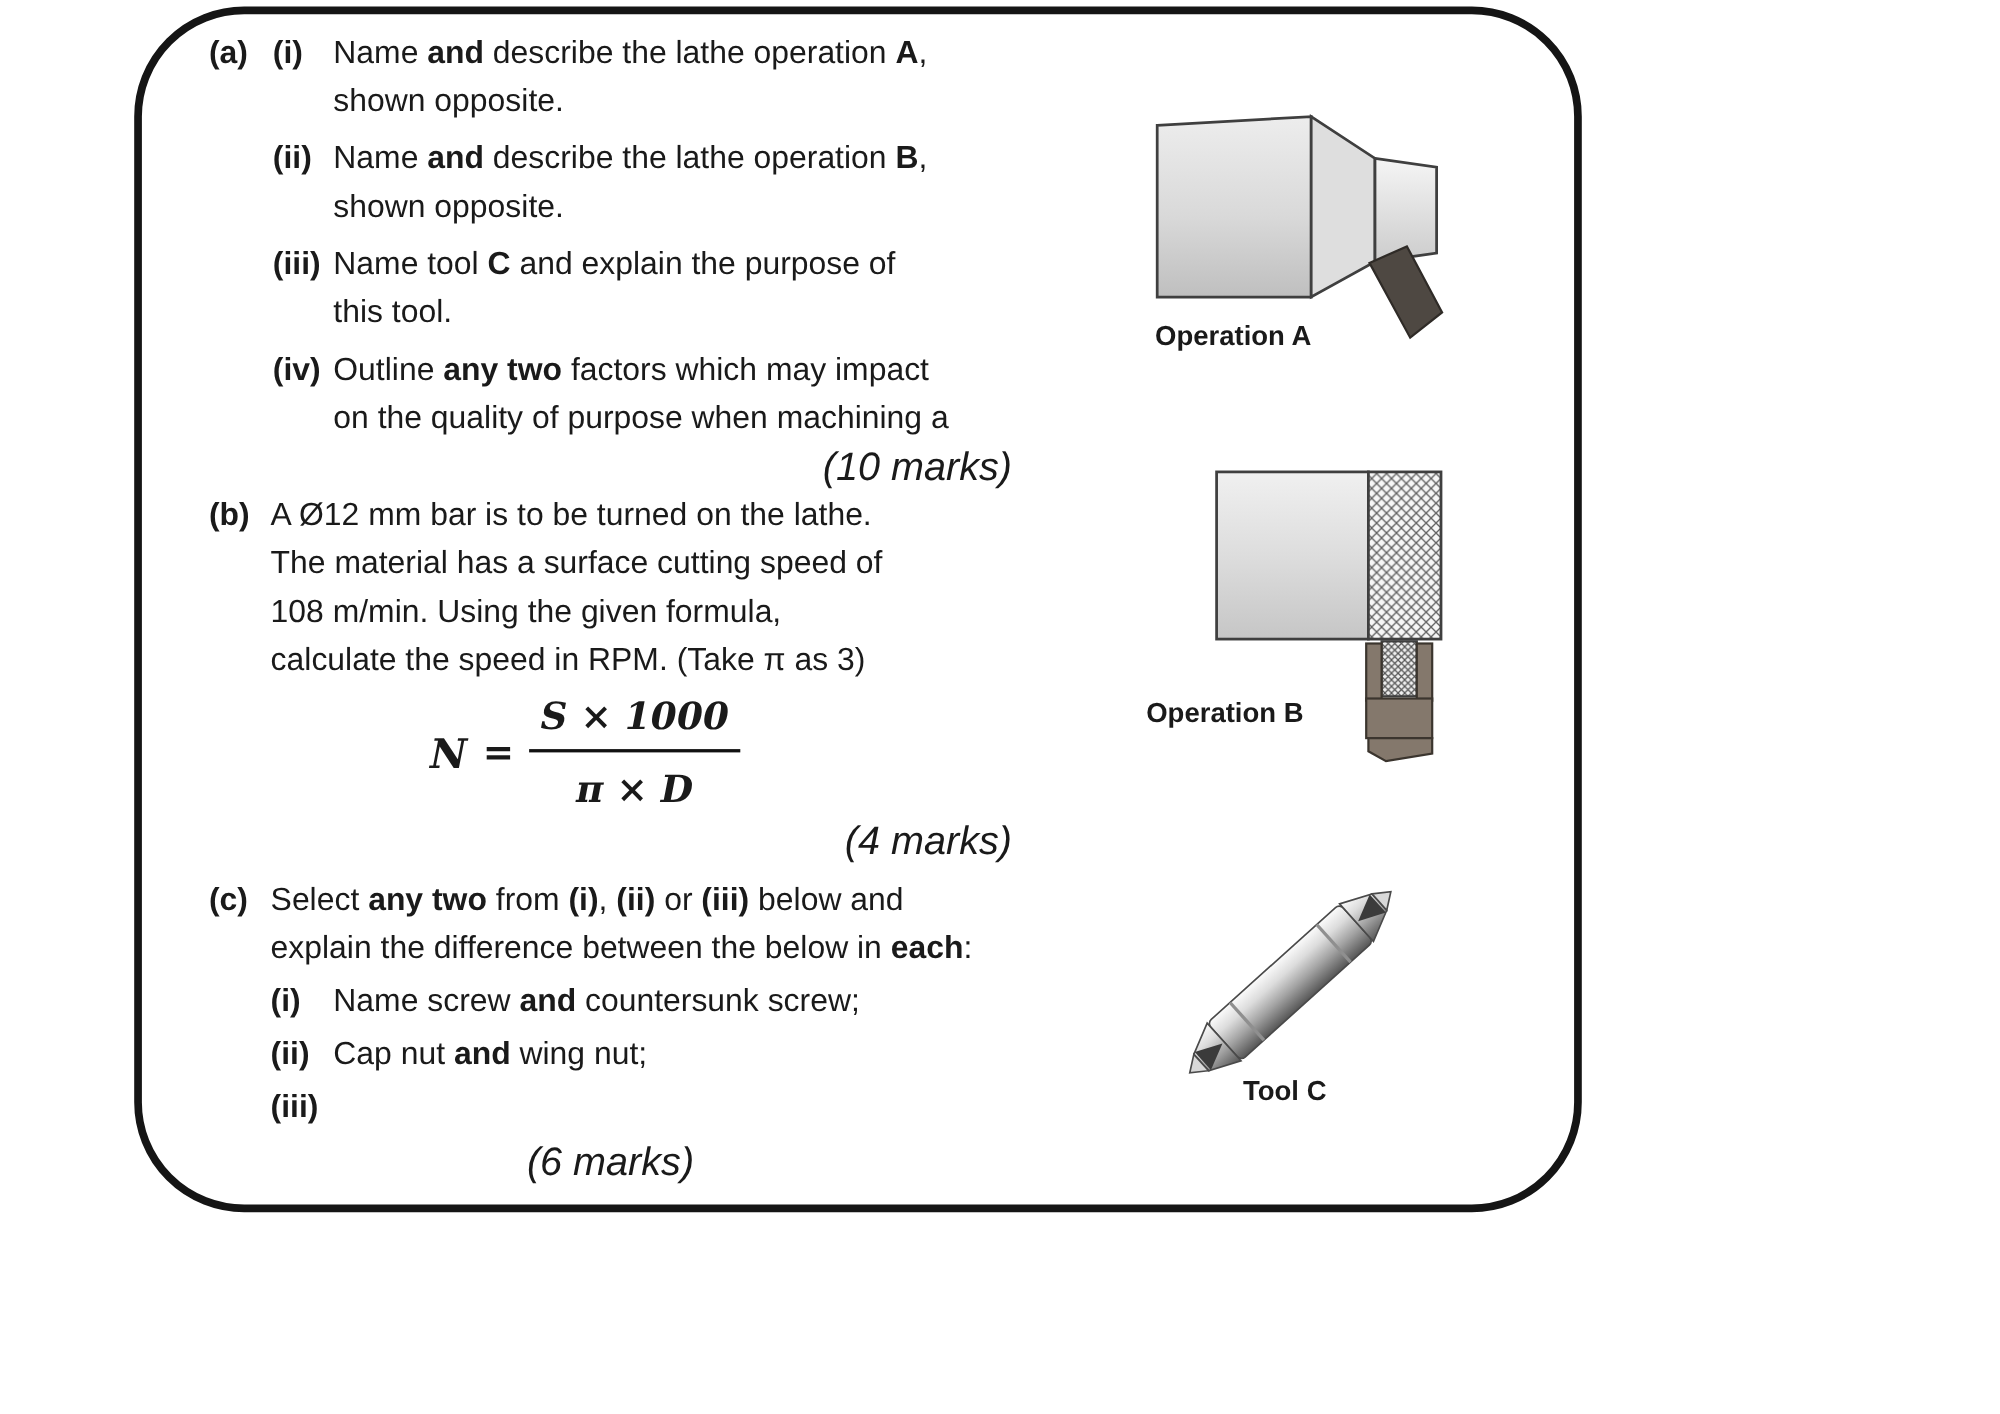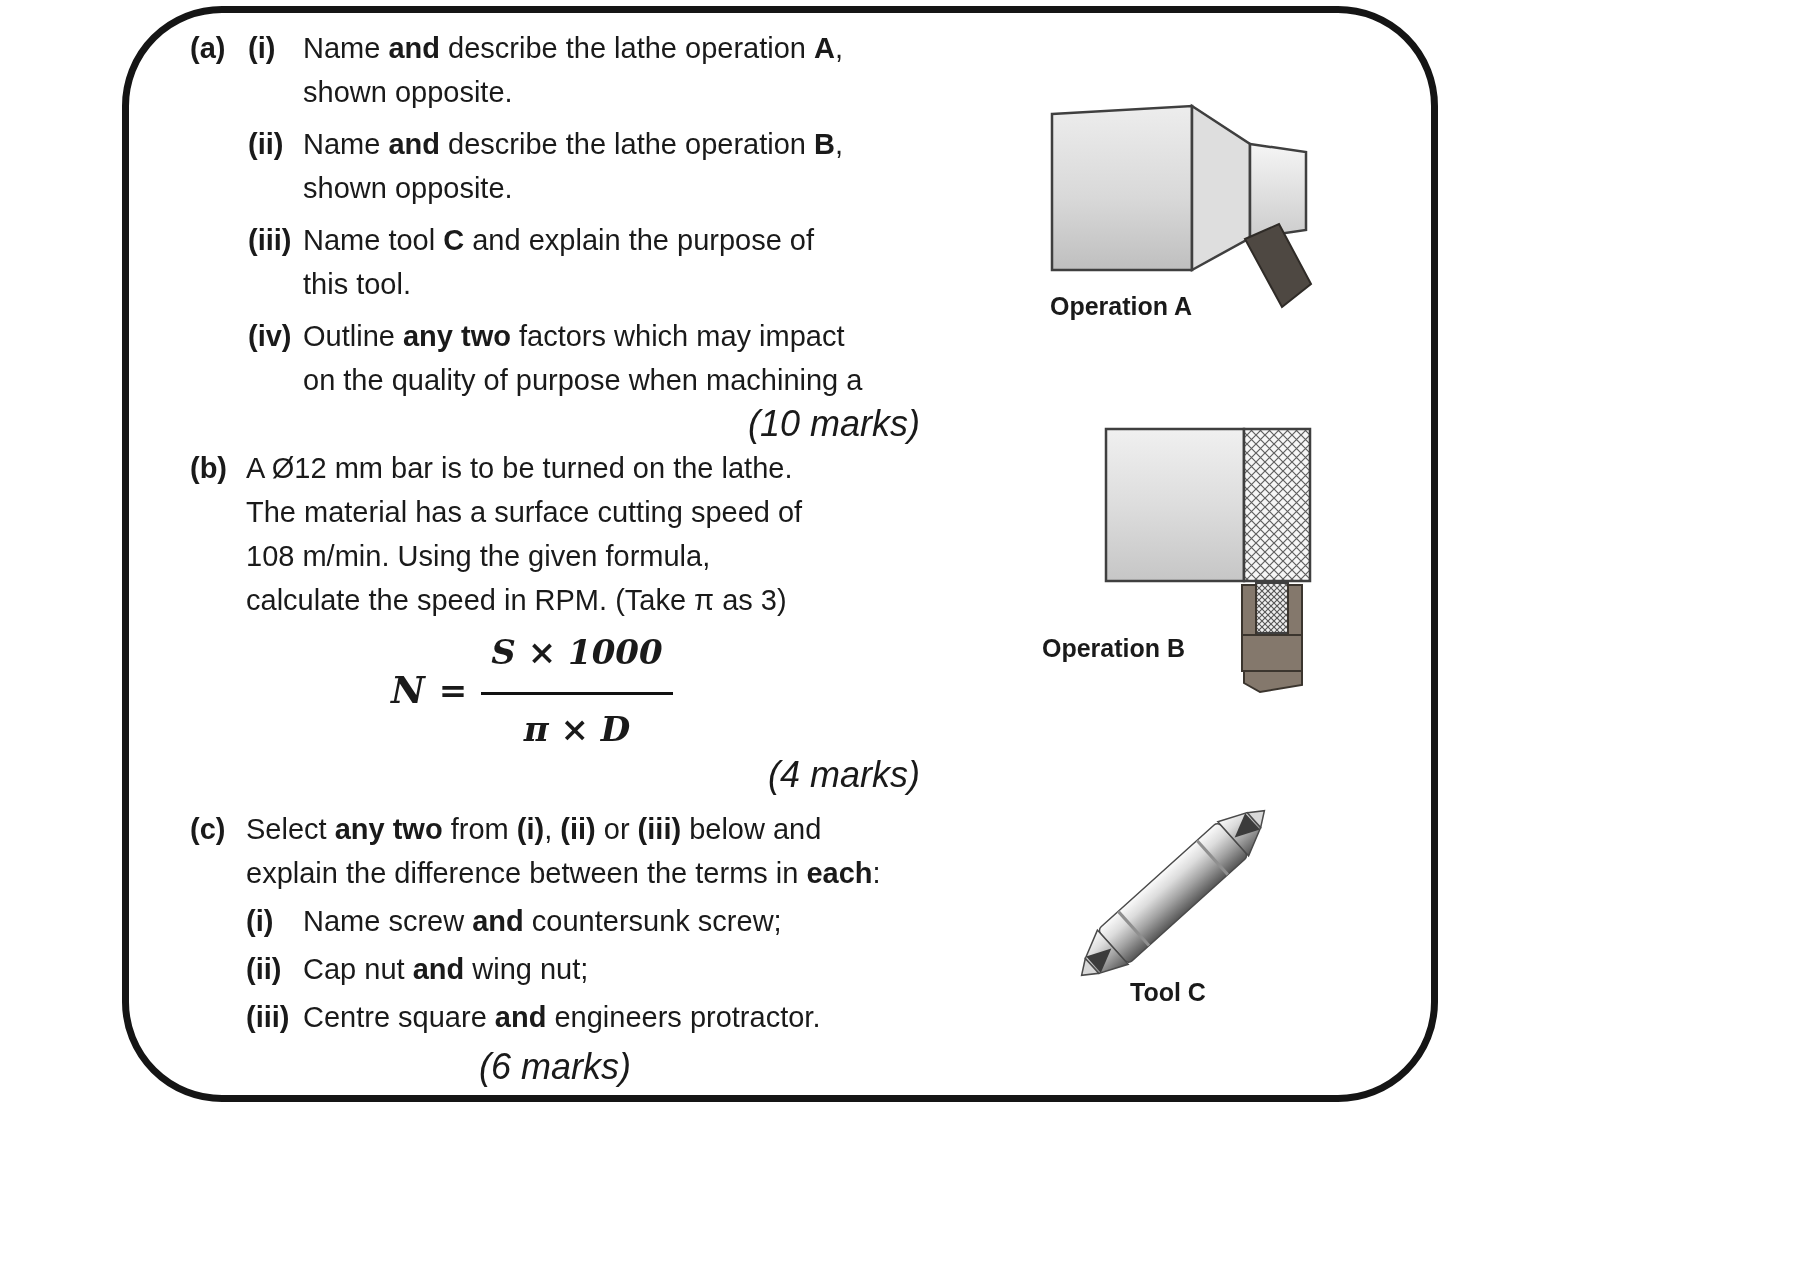--- a/index.html
+++ b/index.html
@@ -19,21 +19,21 @@
   .b{font-weight:700;}
   .sub{margin-bottom:8px;}
   .marks{font-style:italic;font-size:36px;text-align:right;width:730px;}
   .part-c{margin-top:10px;}
   .c-item{margin-top:4px;}
   .marks-c{margin-top:6px;text-align:center;}
   .formula{display:flex;align-items:center;gap:14px;margin:10px 0 4px 145px;
            font-family:"DejaVu Serif",serif;font-style:italic;font-weight:700;font-size:34px;line-height:1.1;}
   .formula .f-lhs{font-size:37px;}
   .frac{display:inline-flex;flex-direction:column;text-align:center;}
-  .frac .num{border-bottom:3px solid #111;padding:2px 10px 21px;}
+  .frac .num{border-bottom:3px solid #111;padding:2px 10px 10px;}
   .frac .den{padding-top:16px;}
   .fig{position:absolute;}
   .fig-label{position:absolute;font-size:25px;font-weight:700;white-space:nowrap;}
 </style>
 </head>
 <body>
 
 <div class="page">
 
   <div class="frame"></div>
@@ -91,32 +91,31 @@
           </span>
         </div>
       </div>
     </div>
     <div class="marks">(4 marks)</div>
 
     <div class="row part-c">
       <span class="lab w-b">(c)</span>
       <div class="col">
         <div class="line"><span>Select </span><span class="b">any two</span><span> from </span><span class="b">(i)</span><span>, </span><span class="b">(ii)</span><span> or </span><span class="b">(iii)</span><span> below and</span></div>
-        <div class="line"><span>explain the difference between the terms in </span><span class="b">each</span><span>:</span></div>
+        <div class="line"><span>explain the difference between the below in </span><span class="b">each</span><span>:</span></div>
         <div class="row c-item">
           <span class="lab w-ci">(i)</span>
           <div class="line"><span>Name screw </span><span class="b">and</span><span> countersunk screw;</span></div>
         </div>
         <div class="row c-item">
           <span class="lab w-ci">(ii)</span>
           <div class="line"><span>Cap nut </span><span class="b">and</span><span> wing nut;</span></div>
         </div>
         <div class="row c-item">
           <span class="lab w-ci">(iii)</span>
-          <div class="line"><span>Centre square </span><span class="b">and</span><span> engineers protractor.</span></div>
         </div>
       </div>
     </div>
     <div class="marks marks-c">(6 marks)</div>
 
   </div>
 
   <div class="fig" style="left:1046px;top:98px;">
     <svg width="268" height="214" viewBox="0 0 268 214">
       <defs>

